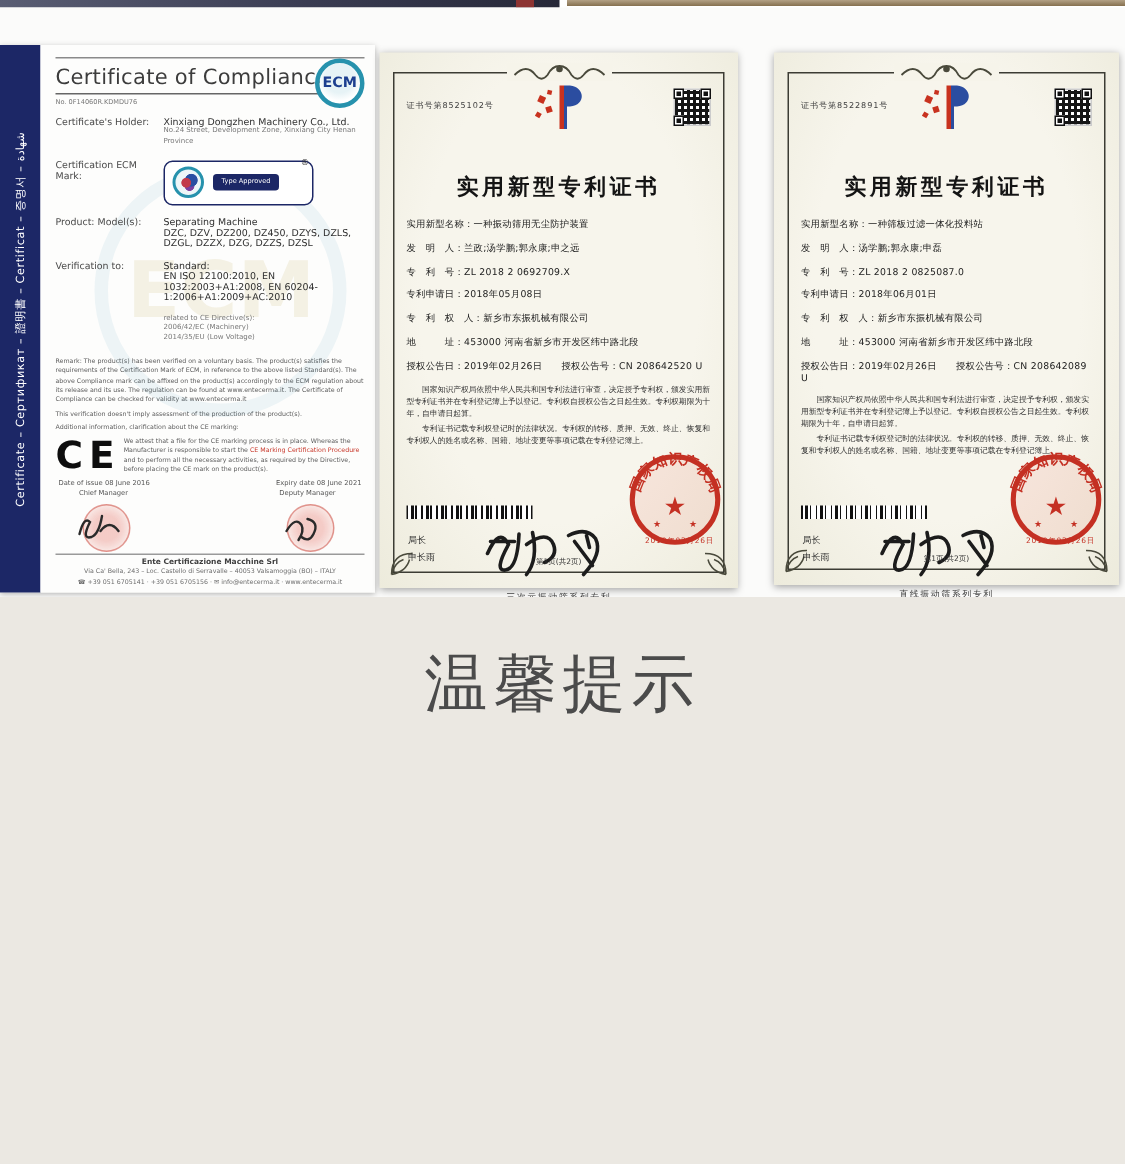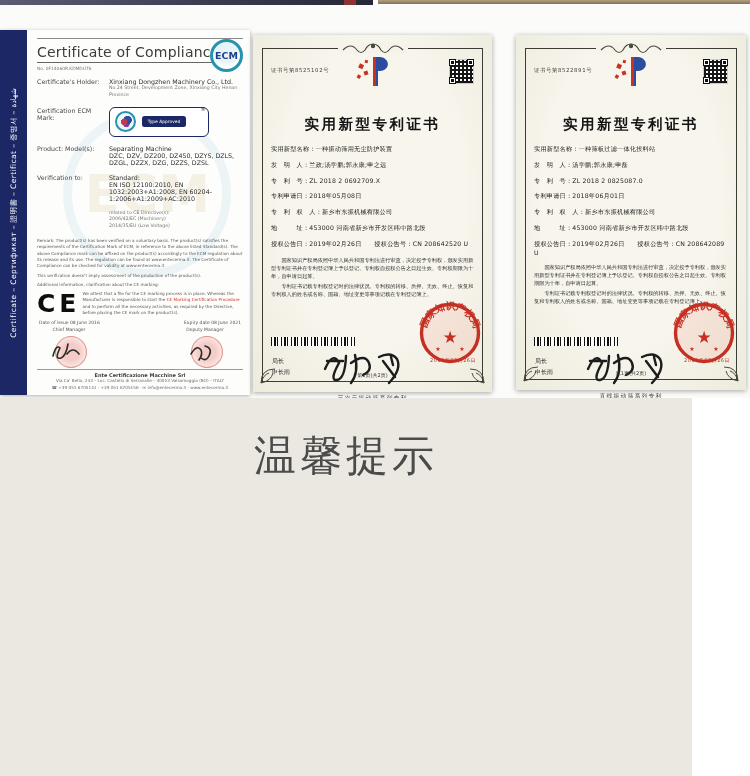--- a/index.html
+++ b/index.html
@@ -79,21 +79,21 @@
   .p-dir{position:absolute;left:9px;top:306px;font-size:6px;color:#2e2e2e;line-height:1.9;}
   .p-sig{position:absolute;left:52px;top:298px;}
   .p-seal{position:absolute;right:0;top:252px;width:64px;height:64px;}
   .p-sealdate{position:absolute;right:6px;top:308px;font-size:5px;color:#c43023;letter-spacing:.5px;}
   .p-page{position:absolute;left:0;right:0;bottom:3px;text-align:center;font-size:5px;color:#333;}
   .p-caption{position:absolute;font-size:6px;color:#3f3f3f;text-align:center;letter-spacing:1px;}
   #caption1{left:253px;top:389px;width:239px;}
   #caption2{left:516px;top:387px;width:230px;}
 
   
-  .tips{position:absolute;left:0;top:398px;width:692px;height:378px;background:#ebe8e2;}
+  .tips{position:absolute;left:0;top:398px;width:750px;height:378px;background:#ebe8e2;}
   .tips-title{padding-top:30px;text-align:center;font-size:42px;letter-spacing:4px;color:#4b4b4b;}
   .tips-body{margin-top:28px;padding:0 30px;font-size:28px;color:#494949;}
   .tips-body div{line-height:50px;letter-spacing:.6px;white-space:nowrap;}
 </style>
 </head>
 <body>
 
 <div class="page">
 
   <div class="strip-left"></div>

